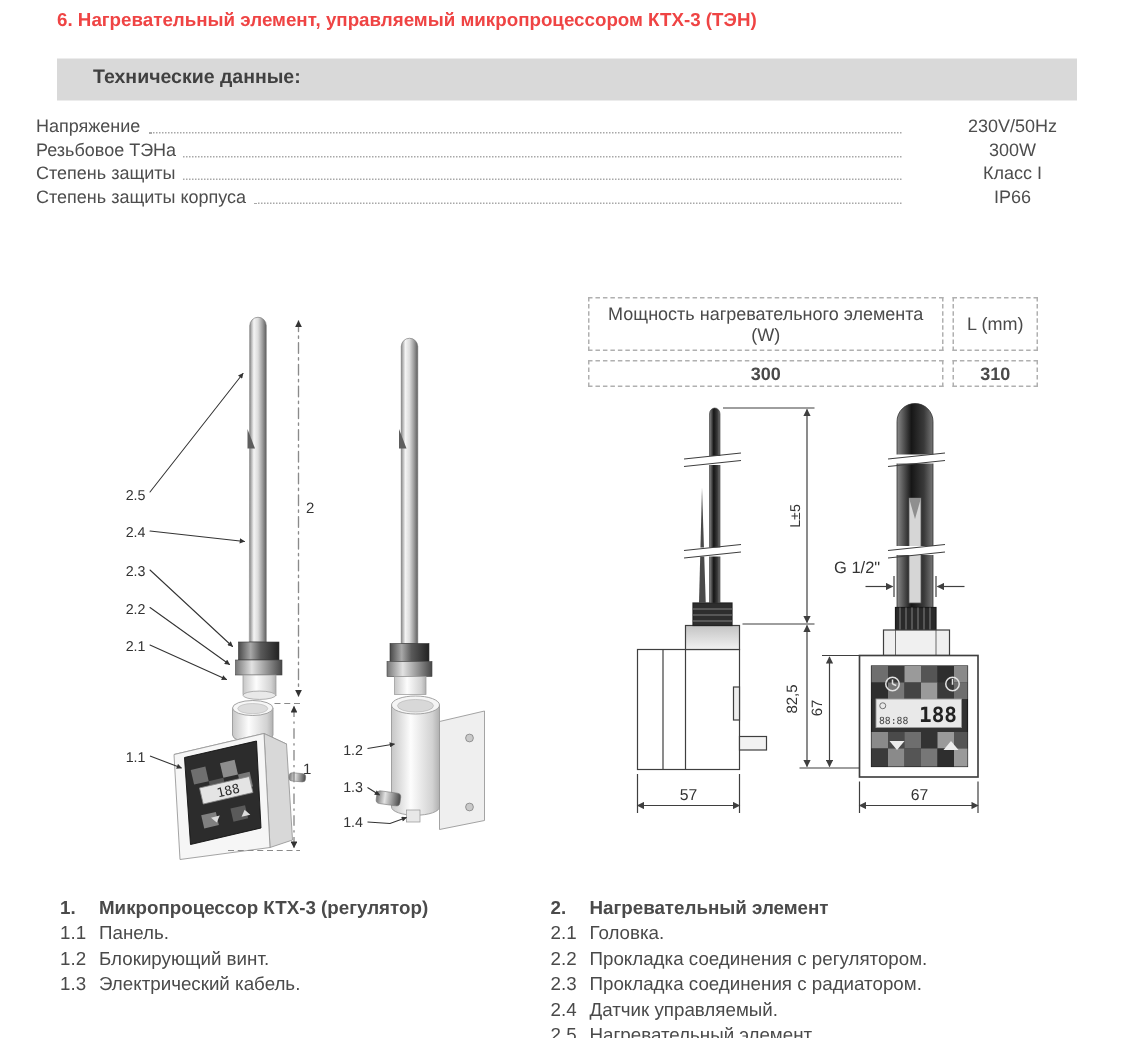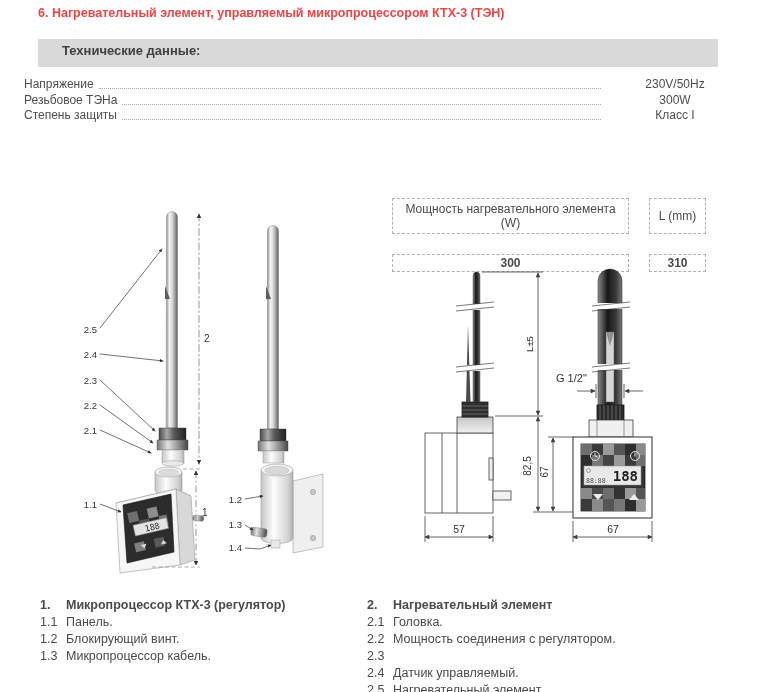--- a/index.html
+++ b/index.html
@@ -7,21 +7,21 @@
         font-family:"Liberation Sans",sans-serif;color:#4d4d4d;}
   .title{position:absolute;left:38px;top:6px;font-size:12.5px;font-weight:bold;color:#ef4444;}
   .techbar{position:absolute;left:38px;top:39px;width:656px;height:28px;background:#d9d9d9;
            font-size:13px;font-weight:bold;color:#404040;line-height:24px;padding-left:24px;}
   .specs{position:absolute;left:24px;top:75px;width:684px;}
   .spec-row{display:flex;align-items:flex-end;height:15.8px;font-size:12px;}
   .spec-label{white-space:nowrap;}
   .leader{flex:1;border-bottom:1px dotted #a8a8a8;margin:0 4px 2px 5px;}
   .spec-value{white-space:nowrap;width:66px;text-align:center;margin-left:37px;}
   .power-table{position:absolute;left:392px;top:198px;display:grid;
-               grid-template-columns:237px 57px;gap:20px;font-size:12px;color:#4a4a4a;}
+               grid-template-columns:237px 57px;gap:6px;font-size:12px;color:#4a4a4a;}
   .pt-cell{border:1px dashed #b0b0b0;display:flex;align-items:center;justify-content:center;
            text-align:center;background:#fff;}
   .pt-head .in{padding:2px 6px;line-height:14px;}
   .pt-h{height:34px;}
   .pt-d{height:16px;font-weight:bold;}
   .parts{position:absolute;font-size:12.5px;color:#4a4a4a;}
   .parts.left{left:40px;top:597px;width:300px;}
   .parts.right{left:367px;top:597px;width:380px;}
   .parts-row{display:flex;line-height:17px;}
   .pnum{width:26px;flex:0 0 26px;}
@@ -45,20 +45,25 @@
       </div>
     <div class="spec-row">
         <span class="spec-label">Резьбовое ТЭНа</span>
         <span class="leader"></span>
         <span class="spec-value">300W</span>
       </div>
     <div class="spec-row">
         <span class="spec-label">Степень защиты</span>
         <span class="leader"></span>
         <span class="spec-value">Класс I</span>
+      </div>
+    <div class="spec-row">
+        <span class="spec-label">Степень защиты корпуса</span>
+        <span class="leader"></span>
+        <span class="spec-value">IP66</span>
       </div>
   </div>
 
   <div class="power-table">
     <div class="pt-cell pt-head pt-h">
         <span class="in">Мощность нагревательного элемента (W)</span>
       </div>
     <div class="pt-cell pt-head pt-h">
         <span class="in">L (mm)</span>
       </div>
@@ -330,39 +335,40 @@
     <div class="parts-row">
         <span class="pnum">1.1</span>
         <span>Панель.</span>
       </div>
     <div class="parts-row">
         <span class="pnum">1.2</span>
         <span>Блокирующий винт.</span>
       </div>
     <div class="parts-row">
         <span class="pnum">1.3</span>
-        <span>Микропроцессор кабель.</span>
+        <span>Электрический кабель.</span>
       </div>
   </div>
 
   <div class="parts right">
     <div class="parts-row parts-head">
         <span class="pnum">2.</span>
         <span>Нагревательный элемент</span>
       </div>
     <div class="parts-row">
         <span class="pnum">2.1</span>
         <span>Головка.</span>
       </div>
     <div class="parts-row">
         <span class="pnum">2.2</span>
-        <span>Мощность соединения с регулятором.</span>
+        <span>Прокладка соединения с регулятором.</span>
       </div>
     <div class="parts-row">
         <span class="pnum">2.3</span>
+        <span>Прокладка соединения с радиатором.</span>
       </div>
     <div class="parts-row">
         <span class="pnum">2.4</span>
         <span>Датчик управляемый.</span>
       </div>
     <div class="parts-row">
         <span class="pnum">2.5</span>
         <span>Нагревательный элемент.</span>
       </div>
   </div>

